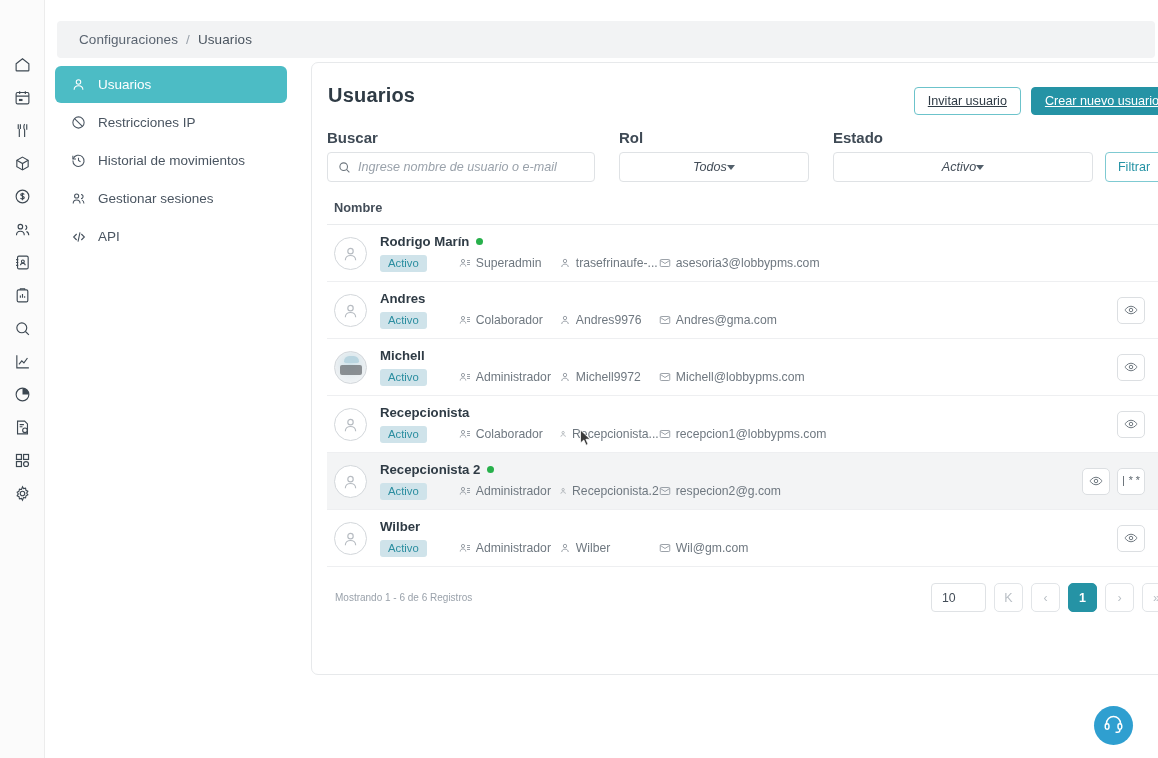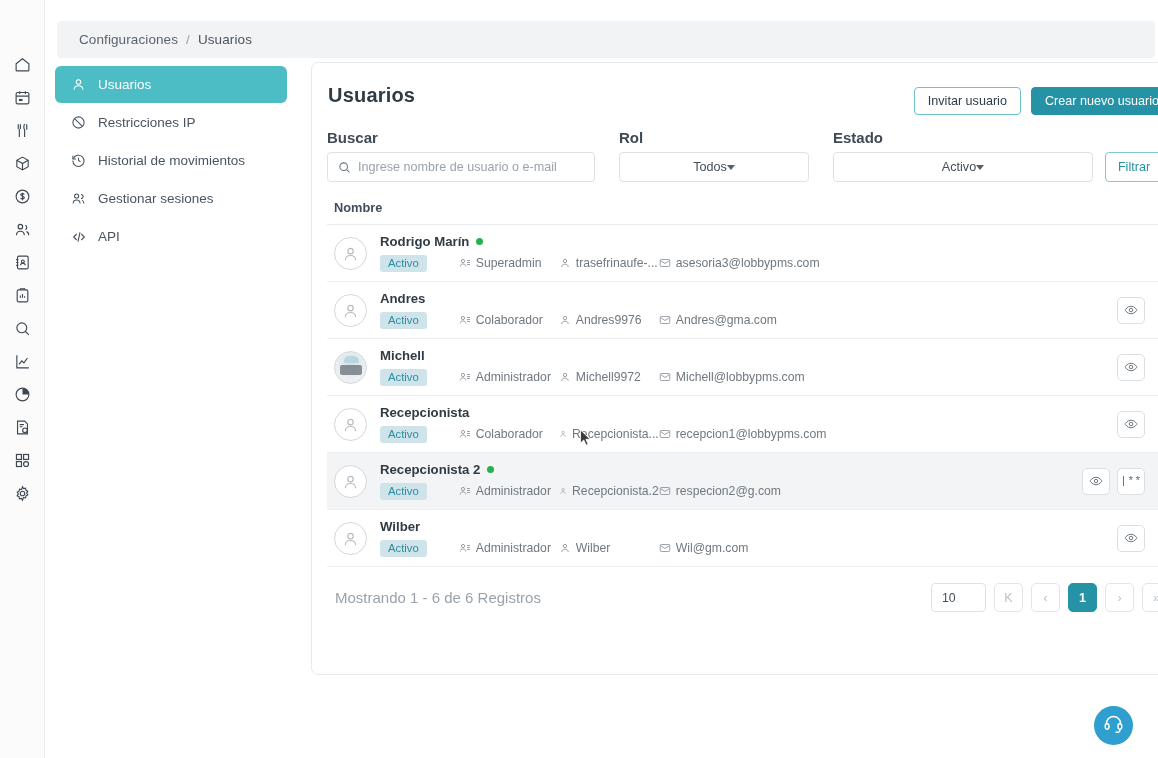--- a/index.html
+++ b/index.html
@@ -67,33 +67,33 @@
     border-radius: 7px;
   }
   .card-inner { padding: 21px 14px 0 15px; }
 
   .card-head { display: flex; align-items: flex-start; justify-content: space-between; }
   .card-title { font-size: 20px; color: #2f3b45; font-weight: 700; letter-spacing: .2px; padding-left: 1px; }
   .head-btns { display: flex; gap: 10px; margin-top: 3px; margin-right: 3px; }
   .btn {
     height: 28px; border-radius: 4px; font-size: 12.6px;
     display: flex; align-items: center; justify-content: center;
-    padding: 0 13px; cursor: pointer; white-space: nowrap;
+    padding: 0 13px; cursor: pointer; white-space: nowrap; text-decoration: underline;
   }
   .btn-outline { background: #fff; border: 1px solid #6cc3cb; color: #2f3b45; }
   .btn-solid { background: #2593a5; border: 1px solid #2593a5; color: #ffffff; }
 
   
   .filters { display: flex; align-items: flex-end; gap: 0; margin-top: 14px; }
   .fgroup { display: flex; flex-direction: column; }
   .flabel { font-size: 15px; color: #3f4a55; margin-bottom: 6px; font-weight: 600; }
   .fctl {
     height: 30px; border: 1px solid #dfe2e5; border-radius: 4px;
     background: #fff; display: flex; align-items: center;
-    padding: 0 10px; font-size: 12.6px; color: #5b6570;
+    padding: 0 10px; font-size: 12.6px; color: #5b6570; font-style: italic;
   }
   .g-search { width: 268px; margin-right: 24px; }
   .g-rol    { width: 190px; margin-right: 24px; }
   .g-estado { width: 260px; margin-right: 12px; }
   .fctl .mag { margin-right: 7px; display: flex; flex: 0 0 auto; }
   .fctl .ph { color: #9aa2ab; }
   .fctl.select { justify-content: center; color: #434d58; padding-left: 10px; }
   .caret { width: 0; height: 0; border-left: 4px solid transparent; border-right: 4px solid transparent; border-top: 5px solid #53606b; }
   .btn-filtrar {
     width: 58px; height: 30px; border: 1px solid #7fcad2; border-radius: 4px;
@@ -155,21 +155,21 @@
   .dots {
     width: 18px; height: 27px; display: flex; flex-direction: column;
     align-items: center; justify-content: center; gap: 3px; cursor: pointer;
   }
 
   
   .tfoot {
     display: flex; align-items: center; justify-content: space-between;
     padding: 16px 5px 0 8px;
   }
-  .fcount { font-size: 15px; color: #9aa2ab; }
+  .fcount { font-size: 10px; color: #9aa2ab; }
   .pager { display: flex; align-items: center; gap: 8px; }
   .psel {
     width: 55px; height: 29px; border: 1px solid #dfe2e5; border-radius: 4px;
     background: #fff; display: flex; align-items: center; justify-content: space-between;
     padding: 0 7px 0 10px; font-size: 12.3px; color: #434d58; gap: 44px;
   }
   .pbtn {
     width: 29px; height: 29px; border: 1px solid #e2e5e8; border-radius: 5px;
     background: #fff; color: #b9bfc5; font-size: 12.5px;
     display: flex; align-items: center; justify-content: center; cursor: pointer;

